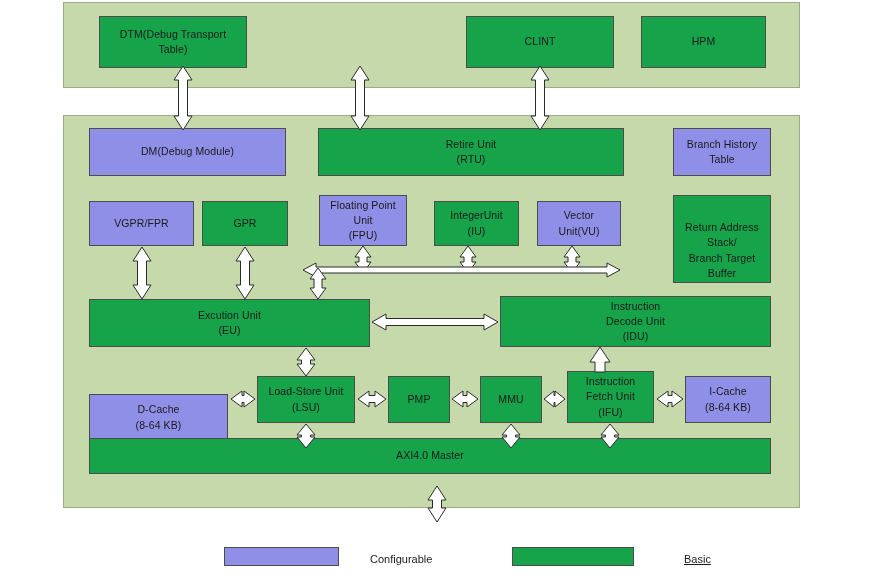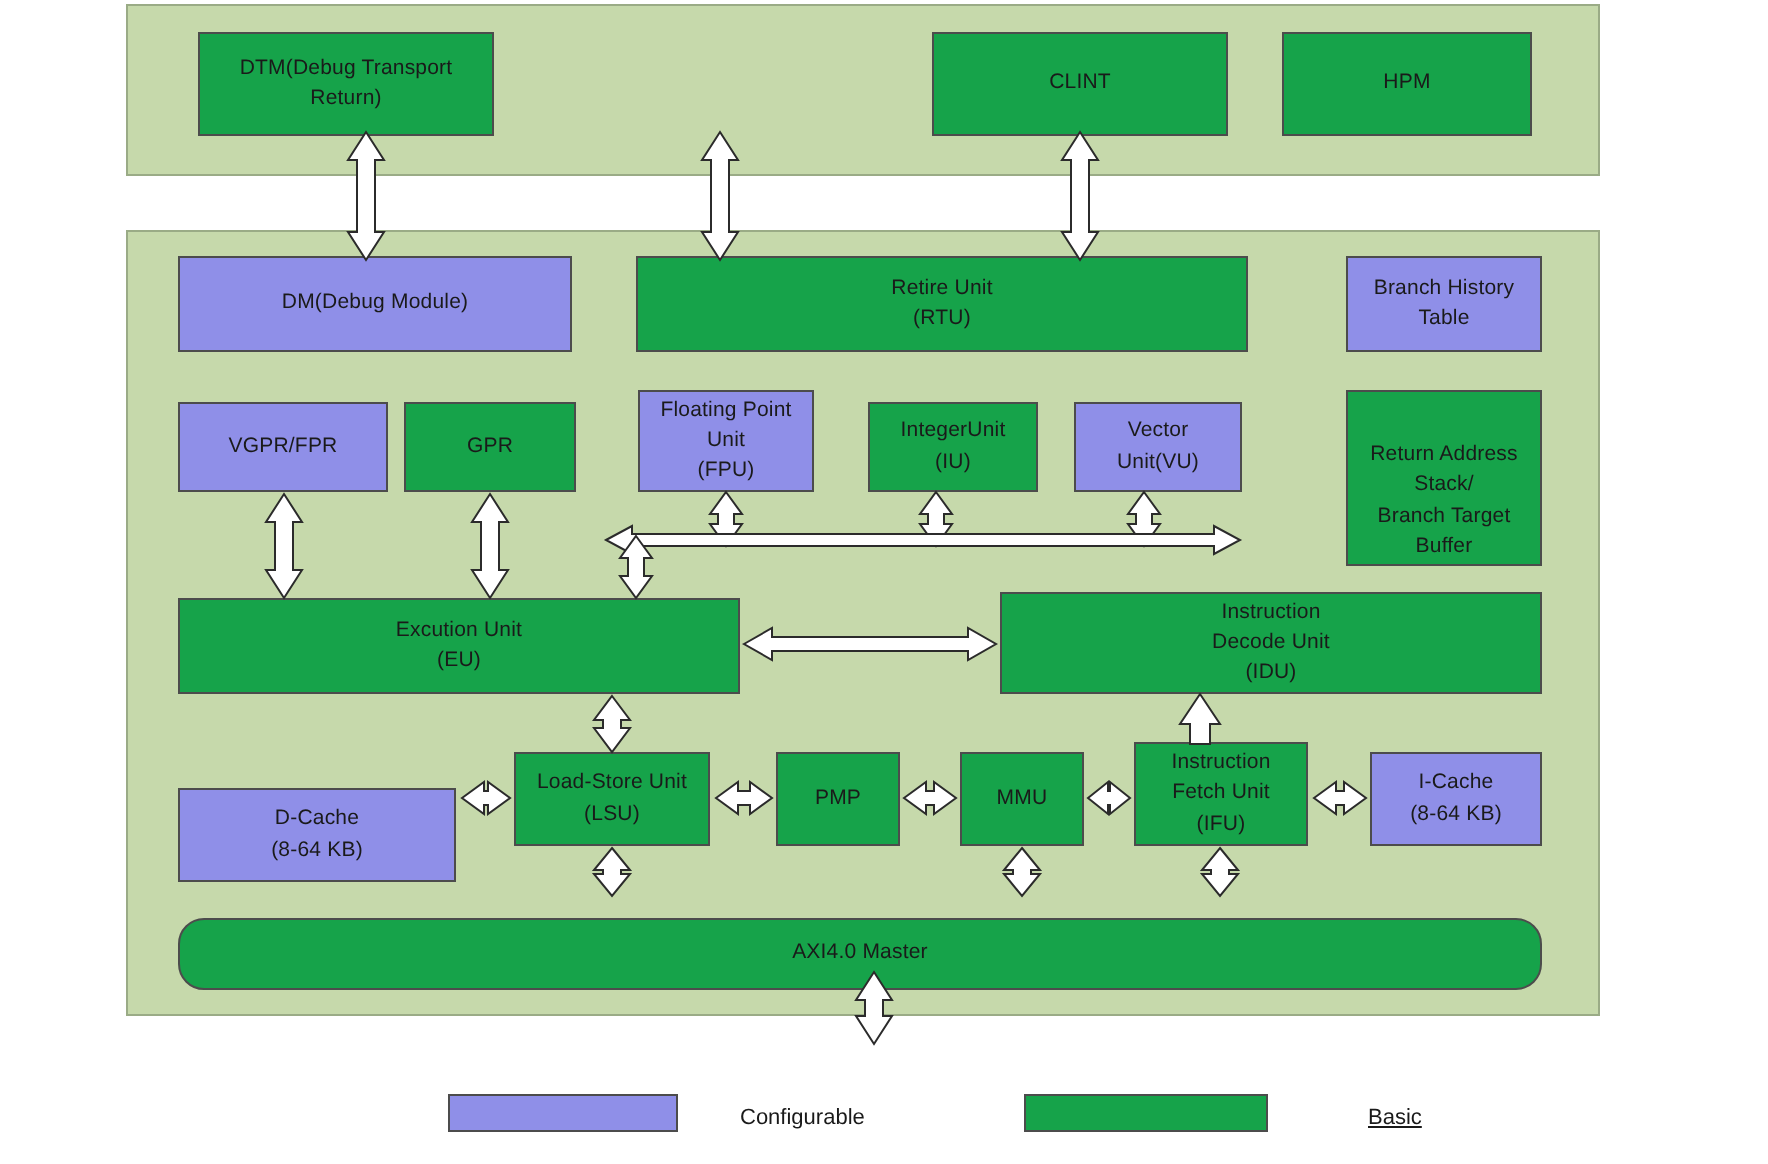--- a/index.html
+++ b/index.html
@@ -68,21 +68,21 @@
 <body>
 
 <div id="diagram">
 
   <div class="panel" style="left:63px; top:2px; width:737px; height:86px;"></div>
   <div class="panel" style="left:63px; top:115px; width:737px; height:393px;"></div>
 
   <div class="box green" style="left:99px; top:16px; width:148px; height:52px;">
     <span class="lbl">
       <span>DTM(Debug Transport</span><br>
-      <span>Return)</span>
+      <span>Table)</span>
     </span>
   </div>
 
 
   <div class="box green" style="left:466px; top:16px; width:148px; height:52px;">
     <span class="lbl">CLINT</span>
   </div>
 
   <div class="box green" style="left:641px; top:16px; width:125px; height:52px;">
     <span class="lbl">HPM</span>
@@ -190,21 +190,21 @@
     </span>
   </div>
 
   <div class="box purple" style="left:685px; top:376px; width:86px; height:47px;">
     <span class="lbl">
       <span>I-Cache</span><br>
       <span>(8-64 KB)</span>
     </span>
   </div>
 
-  <div class="box green" style="left:89px; top:459px; width:682px; height:36px;border-radius:13px;">
+  <div class="box green" style="left:89px; top:438px; width:682px; height:36px;">
     <span class="lbl">AXI4.0 Master</span>
   </div>
 
   <div class="legend-swatch" style="left:224px; top:547px; width:115px; height:19px; background:#8f8fe8;"></div>
   <div class="legend-label" style="left:370px; top:553px;">Configurable</div>
 
   <div class="legend-swatch" style="left:512px; top:547px; width:122px; height:19px; background:#16a34a;"></div>
   <div class="legend-label" style="left:684px; top:553px;text-decoration:underline;">Basic</div>
 
   <svg class="arrows" viewBox="0 0 884 582" xmlns="http://www.w3.org/2000/svg">

